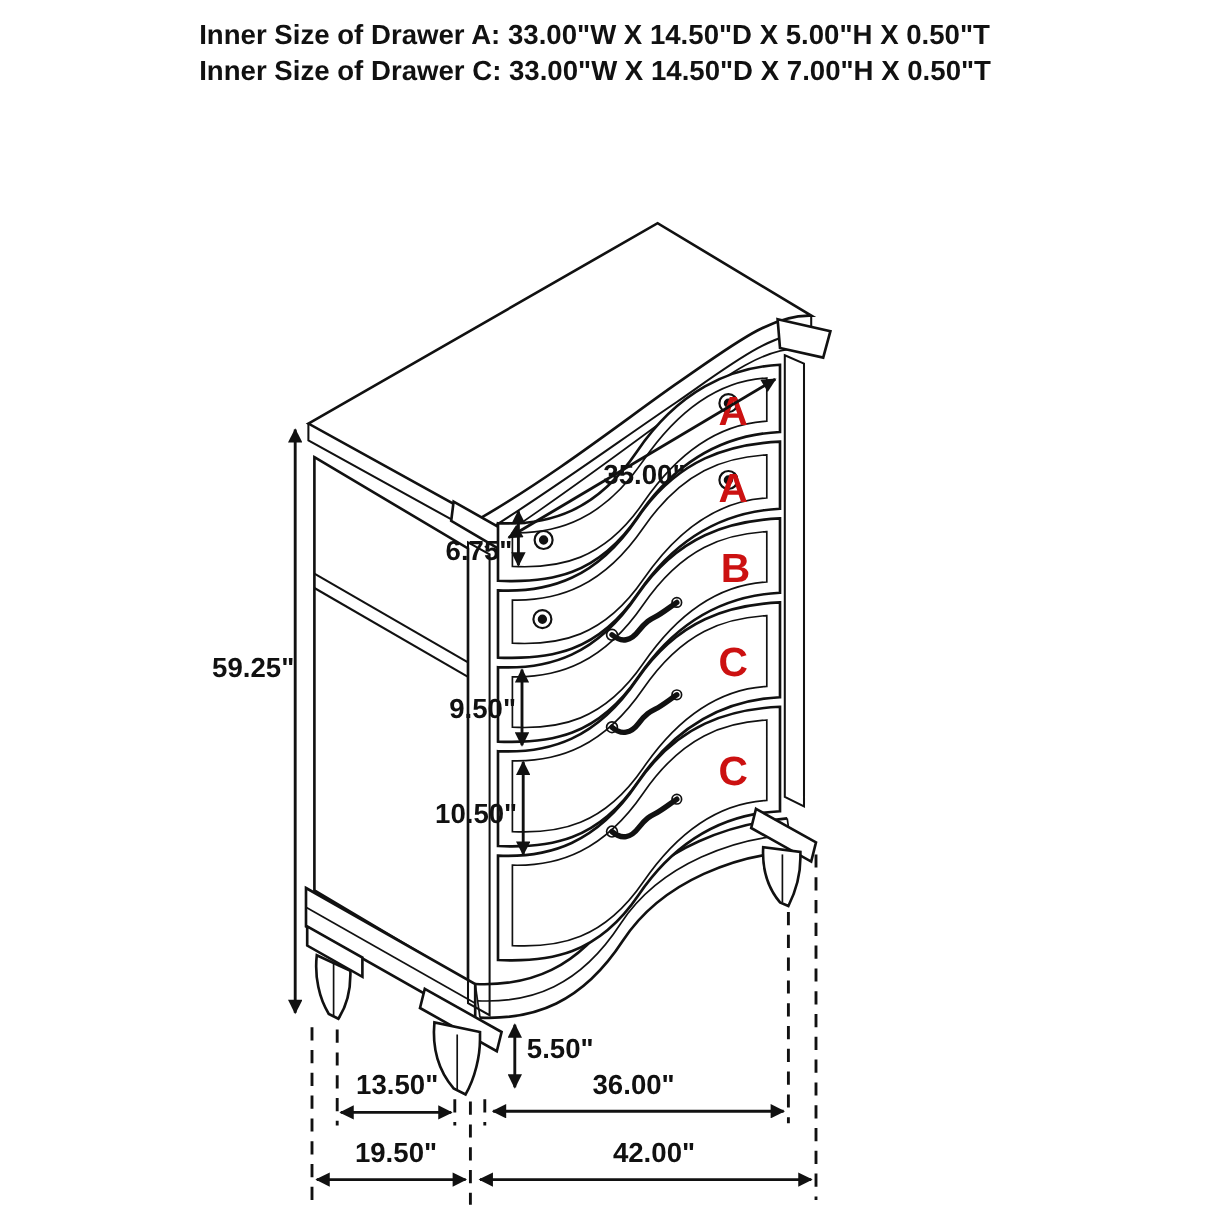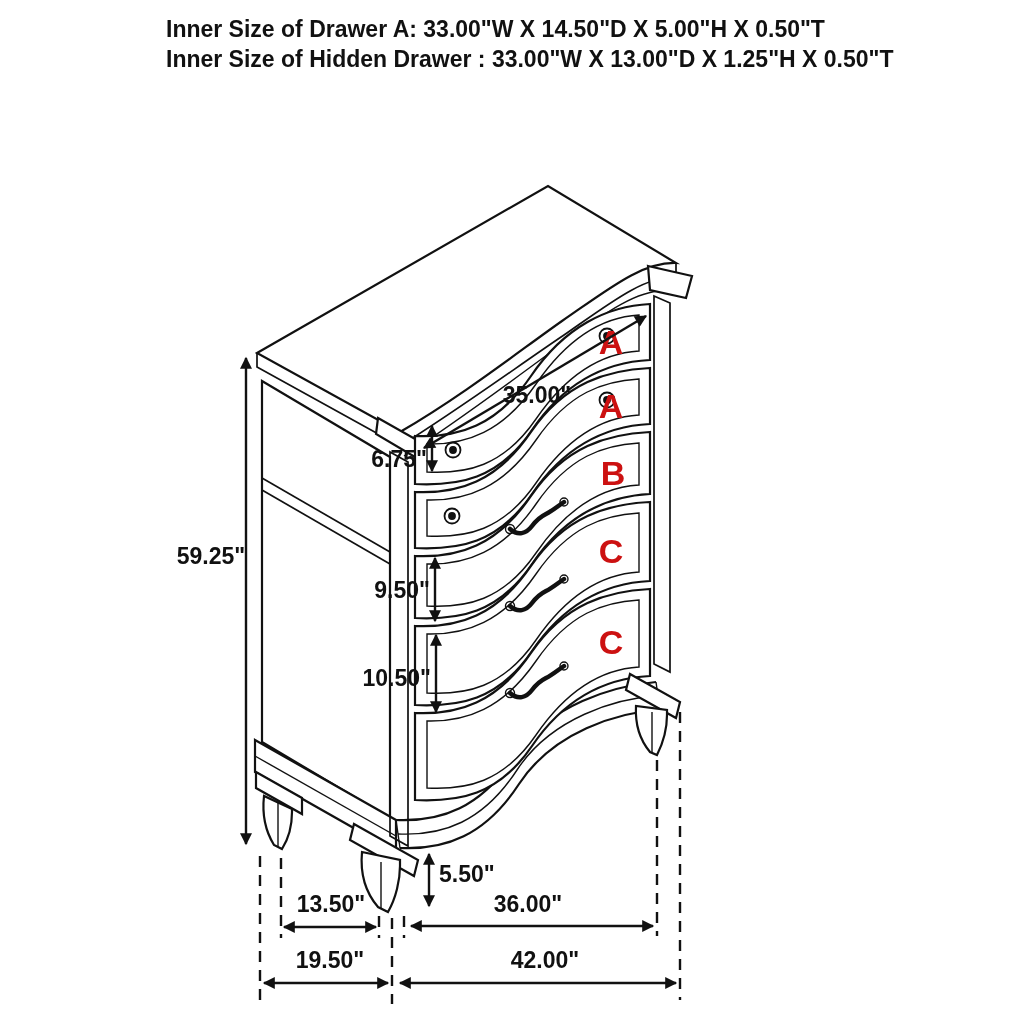--- a/index.html
+++ b/index.html
@@ -19,21 +19,21 @@
   .redtxt{font-family:"Liberation Sans",sans-serif;font-size:34px;font-weight:700;fill:#cc1111;}
   .handle{stroke:#111;stroke-width:4.5;fill:none;stroke-linecap:round;}
 </style>
 </head>
 <body>
 
 <div id="stage">
 
   <div id="header">
     <div class="hline">Inner Size of Drawer A: 33.00"W X 14.50"D X 5.00"H X 0.50"T</div>
-    <div class="hline">Inner Size of Hidden Drawer : 33.00"W X 13.00"D X 1.25"H X 0.50"T</div>
+    <div class="hline">Inner Size of Drawer C: 33.00"W X 14.50"D X 7.00"H X 0.50"T</div>
   </div>
 
   <svg width="1024" height="1024" viewBox="0 0 1024 1024">
     <defs>
       <marker id="ah" viewBox="0 0 10 10" refX="9" refY="5" markerUnits="userSpaceOnUse" markerWidth="14" markerHeight="12" orient="auto-start-reverse">
         <path d="M0,0 L10,5 L0,10 Z" fill="#111"></path>
       </marker>
       <pattern id="bead" width="6" height="5" patternUnits="userSpaceOnUse">
         <rect width="6" height="5" fill="#fff"></rect>
         <circle cx="1.8" cy="1.6" r="1.25" fill="#555"></circle>

